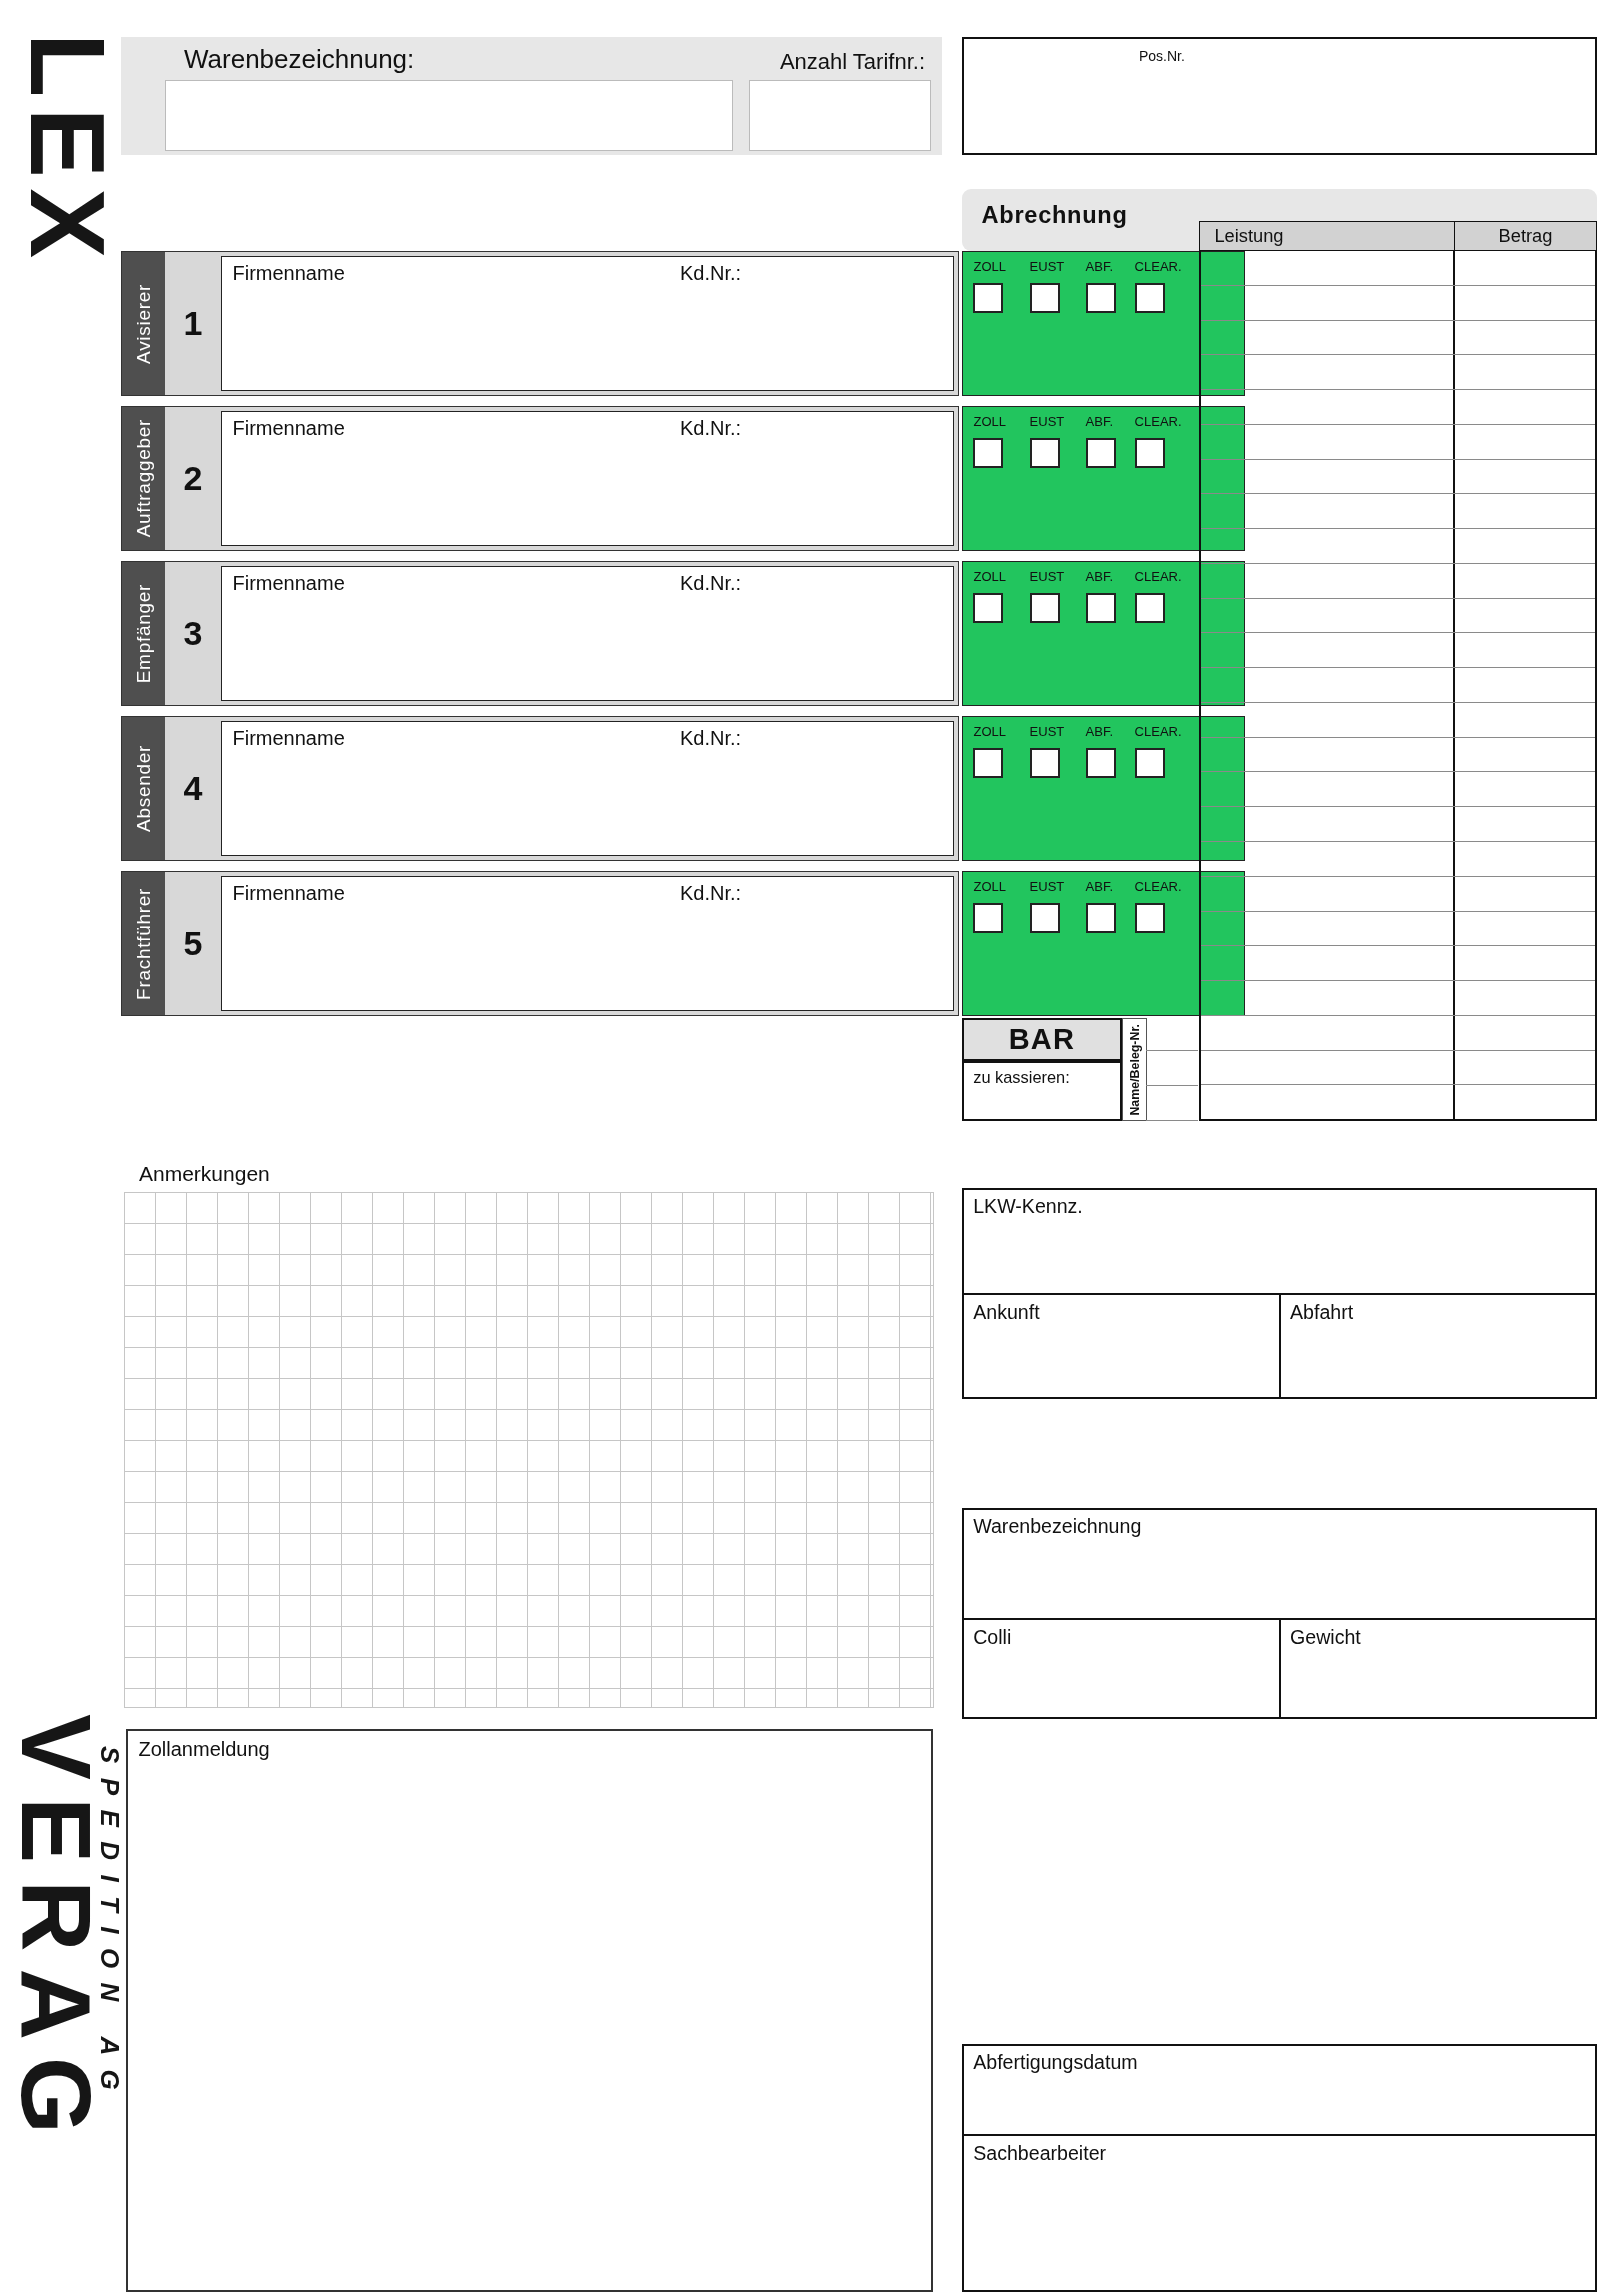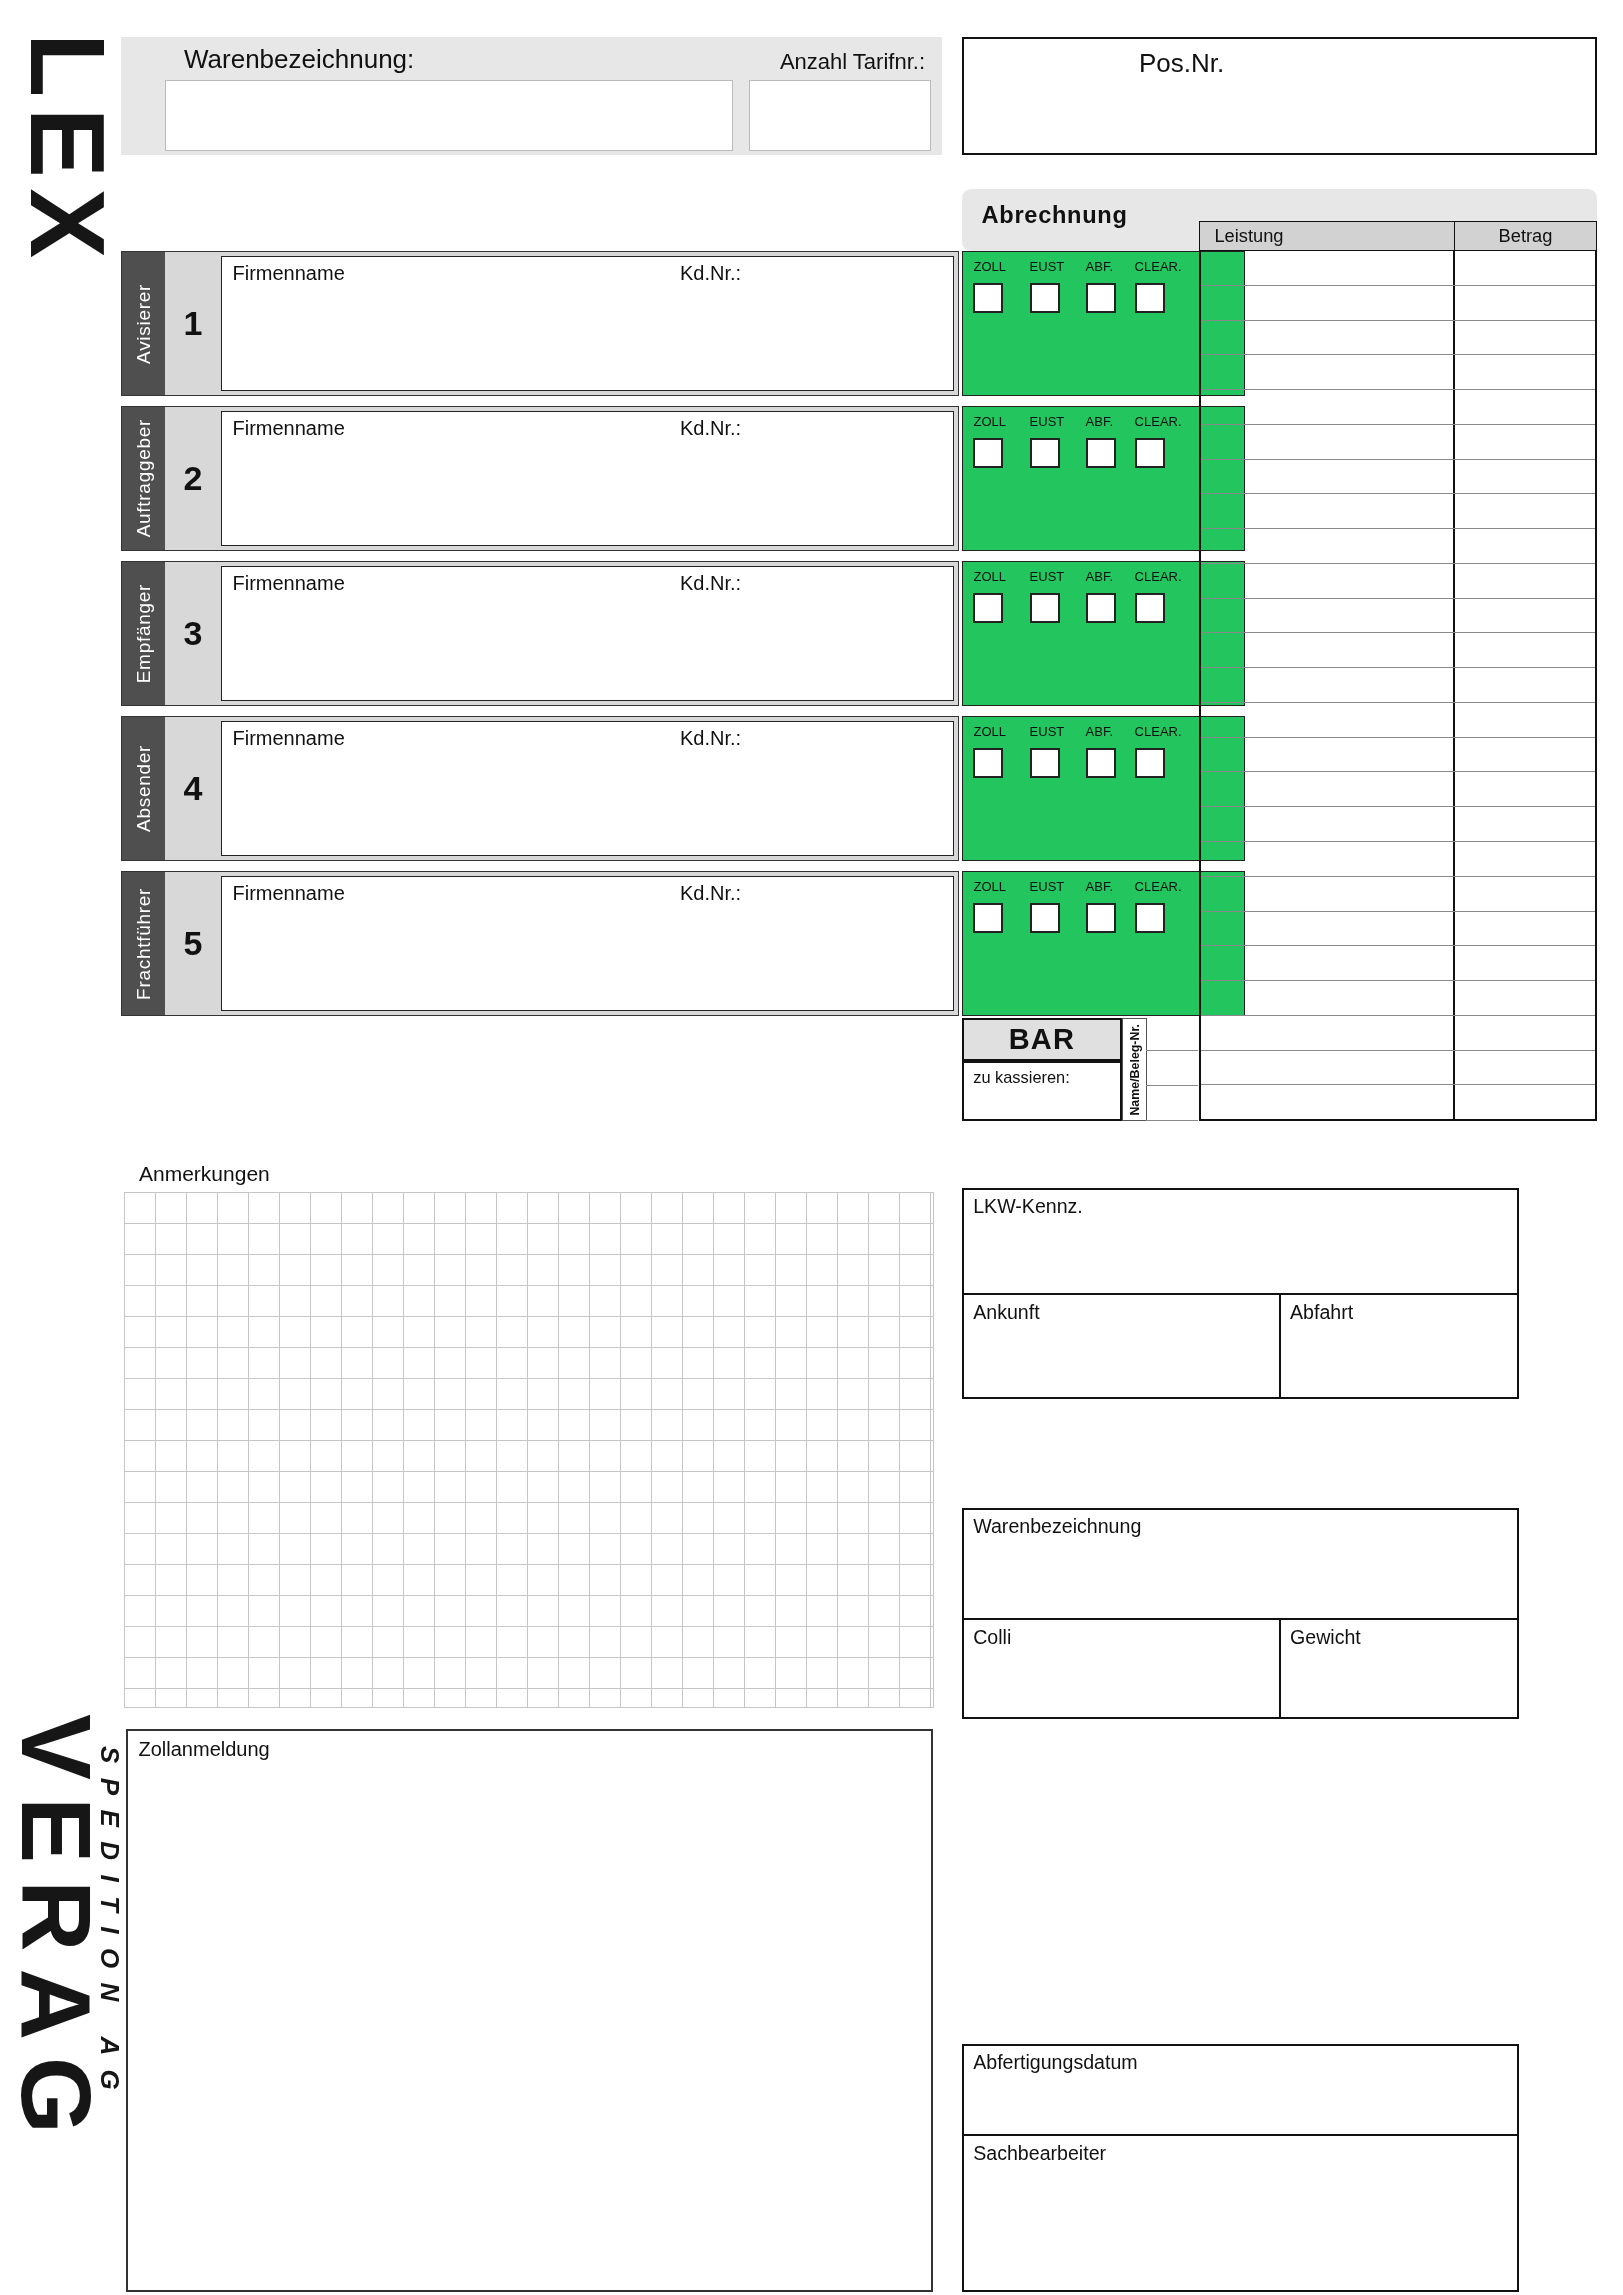--- a/index.html
+++ b/index.html
@@ -19,21 +19,21 @@
 
   
   .top-band { position: absolute; left: 121px; top: 37px; width: 821px; height: 118px; background: #e7e7e7; }
   .abf-label { position: absolute; left: 63px; top: 6.5px; font-size: 26px; }
   .anzahl-label { position: absolute; right: 17px; top: 11.8px; font-size: 22px; }
   .abf-input { position: absolute; left: 44px; top: 43px; width: 568px; height: 71px; background: #fff; border: 0.7px solid #bbb; }
   .anzahl-input { position: absolute; left: 628px; top: 43px; width: 182px; height: 71px; background: #fff; border: 0.7px solid #bbb; }
 
   .filiale-box { position: absolute; left: 962px; top: 37px; width: 635px; height: 118px; background: #fff; border: 2px solid #111; }
   .filiale-inner { position: absolute; left: 6.5px; top: 6.5px; width: 152px; height: 101px; border: 1.3px solid #111; font-size: 18.3px; padding: 3.9px 6.5px; }
-  .posnr-label { position: absolute; left: 175px; top: 9.2px; font-size: 26px; text-align: center; }
+  .posnr-label { position: absolute; left: 175px; top: 9.2px; font-size: 14px; text-align: center; }
 
   
   .abr-head { position: absolute; left: 962px; top: 189px; width: 635px; height: 62px; background: #e7e7e7; border-radius: 9px; }
   .abr-title { position: absolute; left: 19.6px; top: 13px; font-size: 23.6px; font-weight: bold; letter-spacing: 0.7px; }
   .abr-cell { position: absolute; bottom: 0; height: 30px; background: #d2d2d2; border: 1.3px solid #111; font-size: 18.3px; line-height: 27.5px; }
   .abr-cell.leistung { left: 237px; width: 257px; padding-left: 14.4px; }
   .abr-cell.betrag { left: 492px; width: 143px; text-align: center; }
 
   
   .party-block { position: absolute; left: 121px; width: 838px; height: 145px; background: #d8d8d8; border: 1.3px solid #333; }
@@ -76,21 +76,21 @@
 
   
   .anm-label { position: absolute; left: 139px; top: 1162px; font-size: 21px; }
   .anm-grid { position: absolute; left: 124px; top: 1192px; width: 810px; height: 516px;
       background-image:
         repeating-linear-gradient(to right, #c6c6c6 0 1.3px, transparent 1.3px 31px),
         repeating-linear-gradient(to bottom, #c6c6c6 0 1.3px, transparent 1.3px 31px);
       border-right: 1.3px solid #c6c6c6; border-bottom: 1.3px solid #c6c6c6; }
 
   
-  .info-box { position: absolute; left: 962px; width: 557px; background: #fff; border: 2px solid #111; }
+  .info-box { position: absolute; left: 962px; width: 635px; background: #fff; border: 2px solid #111; }
   .lkw-box { top: 1188px; height: 211px; }
   .ware-box { top: 1508px; height: 211px; }
   .abfdat-box { top: 2044px; height: 248px; }
   .box-label { position: absolute; left: 9.2px; top: 5.2px; font-size: 19.6px; }
   .hdiv { position: absolute; left: 0; right: 0; height: 2px; background: #111; }
   .vdiv { position: absolute; width: 2px; background: #111; }
   .sub-label-l { position: absolute; left: 9.2px; font-size: 19.6px; }
   .sub-label-r { position: absolute; left: 326px; font-size: 19.6px; }
 
   

